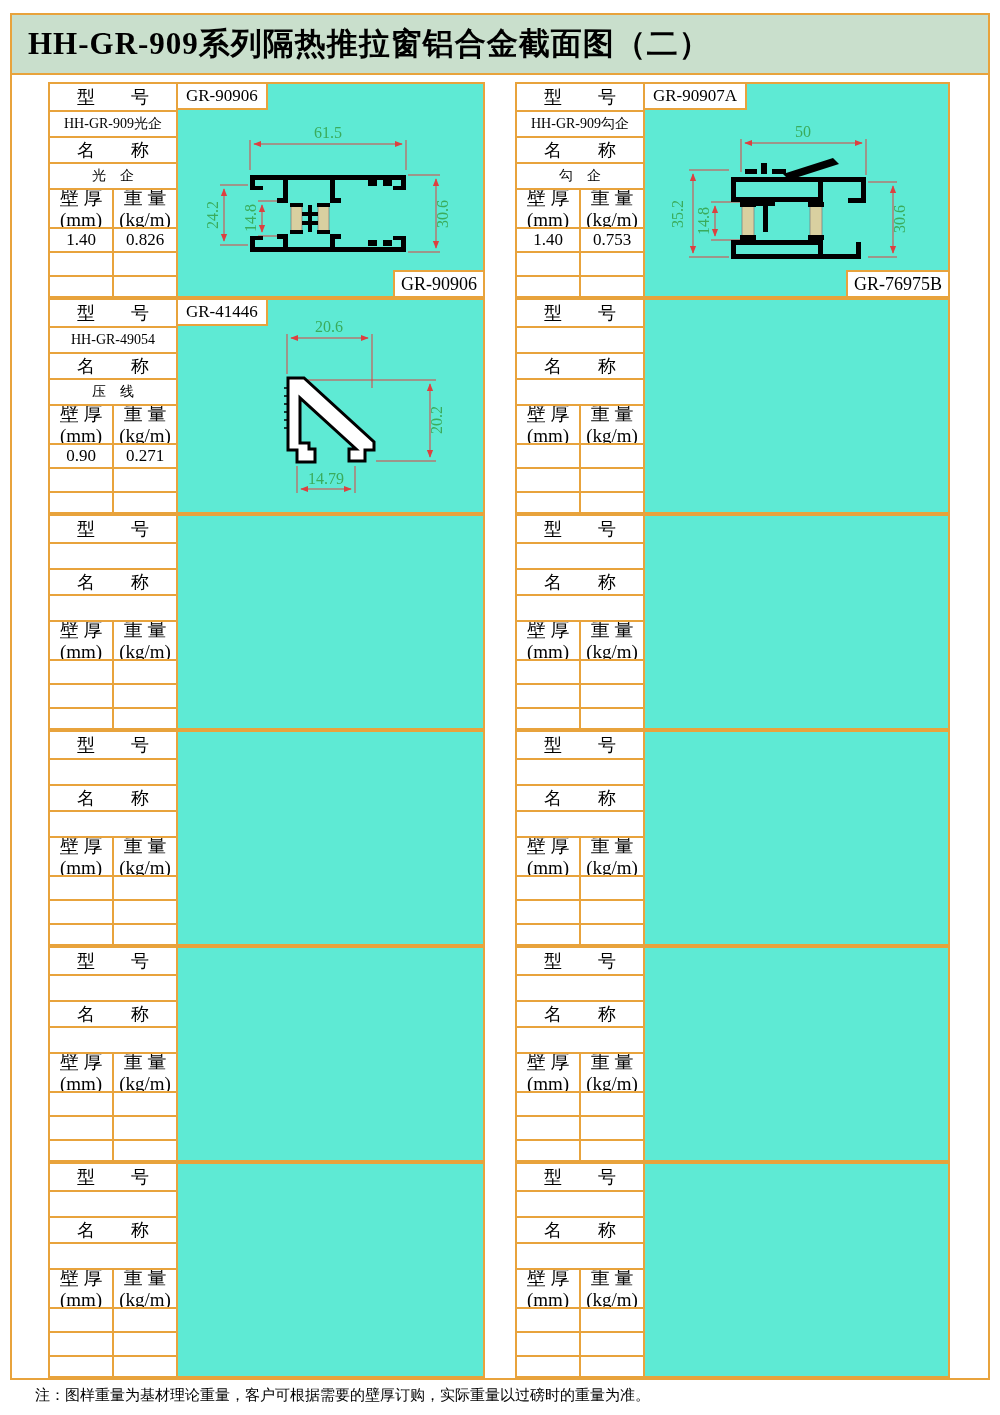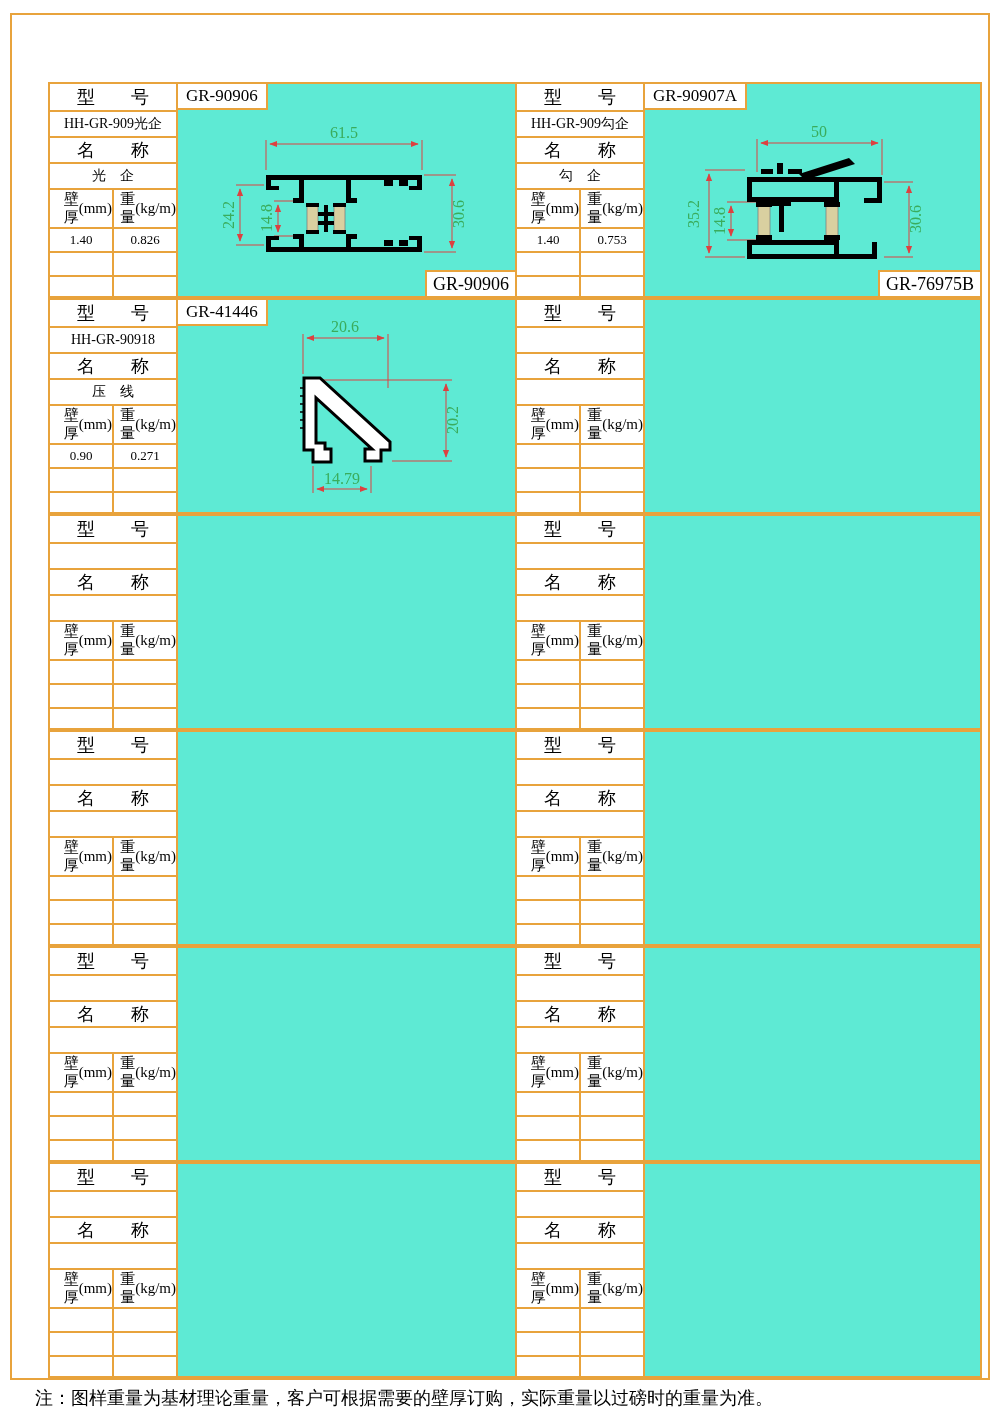--- a/index.html
+++ b/index.html
@@ -8,52 +8,55 @@
     --red:#dd4040;
     --dimgreen:#3aac5c;
   }
   html,body{margin:0;padding:0;}
   .page{position:relative;width:1000px;height:1415px;background:#fff;overflow:hidden;
         font-family:"Liberation Serif","DejaVu Serif",serif;color:#000;}
   .frame{position:absolute;left:10px;top:13px;width:976px;height:1363px;border:2px solid var(--orange);}
   .titlebar{position:absolute;left:0;top:0;right:0;height:58px;background:var(--titlebg);
             border-bottom:2px solid var(--orange);display:flex;align-items:center;}
   .titlebar h1{margin:0 0 0 16px;font-size:31px;font-weight:bold;letter-spacing:1px;}
-  .block{position:absolute;height:216px;padding-left:32px;}
+  .block{position:absolute;height:216px;}
   .col-left{left:36px;width:437px;}
   .col-right{left:503px;width:435px;}
   .r1{top:67px}.r2{top:283px}.r3{top:499px}.r4{top:715px}.r5{top:931px}.r6{top:1147px}
   .ltable{position:absolute;left:0;top:0;width:130px;height:216px;box-sizing:border-box;
           border:2px solid var(--orange);background:var(--orange);
           display:grid;grid-template-columns:1fr 1fr;gap:2px;
           grid-template-rows:26px 24px 24px 24px 37px 22px 22px 1fr;}
   .cell{background:#fff;display:flex;align-items:center;justify-content:center;overflow:hidden;}
   .full{grid-column:1 / -1;}
   .lab{font-size:18px;}
   .val{font-size:14px;}
-  .num{font-size:13px;}
-  .hdr{flex-direction:row;font-size:15px;line-height:1.15;text-align:right;}
+  .num{font-size:17px;}
+  .hdr{flex-direction:column;font-size:19px;line-height:1.15;text-align:right;}
   .darea{position:absolute;left:128px;top:0;right:0;bottom:0;box-sizing:border-box;
          border:2px solid var(--orange);background:#5eead4;}
   .dsvg{position:absolute;left:0;top:0;width:100%;height:100%;}
   .model-box{position:absolute;left:-2px;top:-2px;height:28px;box-sizing:border-box;
              border:2px solid var(--orange);background:#fff;display:flex;align-items:center;
              padding:0 8px;font-size:17px;z-index:2;}
   .corner-box{position:absolute;right:-2px;bottom:-2px;height:28px;min-width:92px;box-sizing:border-box;
               border:2px solid var(--orange);background:#fff;display:flex;align-items:center;
               justify-content:center;padding:0 6px;font-size:18px;z-index:2;}
-  .footnote{position:absolute;left:35px;top:1386px;font-size:18px;}
+  .footnote{position:absolute;left:35px;top:1386px;font-size:15px;}
   svg text{font-family:"Liberation Serif","DejaVu Serif",serif;}
 </style>
 </head>
 <body>
 
 <div class="page">
   <div class="frame">
 
+    <div class="titlebar">
+      <h1>HH-GR-909系列隔热推拉窗铝合金截面图（二）</h1>
+    </div>
 
     <div class="block col-left r1">
       <div class="ltable">
         <div class="cell full lab">型　　号</div>
         <div class="cell full val">HH-GR-909光企</div>
         <div class="cell full lab">名　　称</div>
         <div class="cell full val">光　企</div>
         <div class="cell hdr">
             <span>壁 厚</span>
             <span>(mm)</span>
@@ -206,21 +209,21 @@
               <rect x="211" y="158" width="5" height="17"></rect>
           </g>
         </svg>
         <div class="corner-box">GR-76975B</div>
       </div>
     </div>
 
     <div class="block col-left r2">
       <div class="ltable">
         <div class="cell full lab">型　　号</div>
-        <div class="cell full val">HH-GR-90918</div>
+        <div class="cell full val">HH-GR-49054</div>
         <div class="cell full lab">名　　称</div>
         <div class="cell full val">压　线</div>
         <div class="cell hdr">
             <span>壁 厚</span>
             <span>(mm)</span>
           </div>
         <div class="cell hdr">
             <span>重 量</span>
             <span>(kg/m)</span>
           </div>

